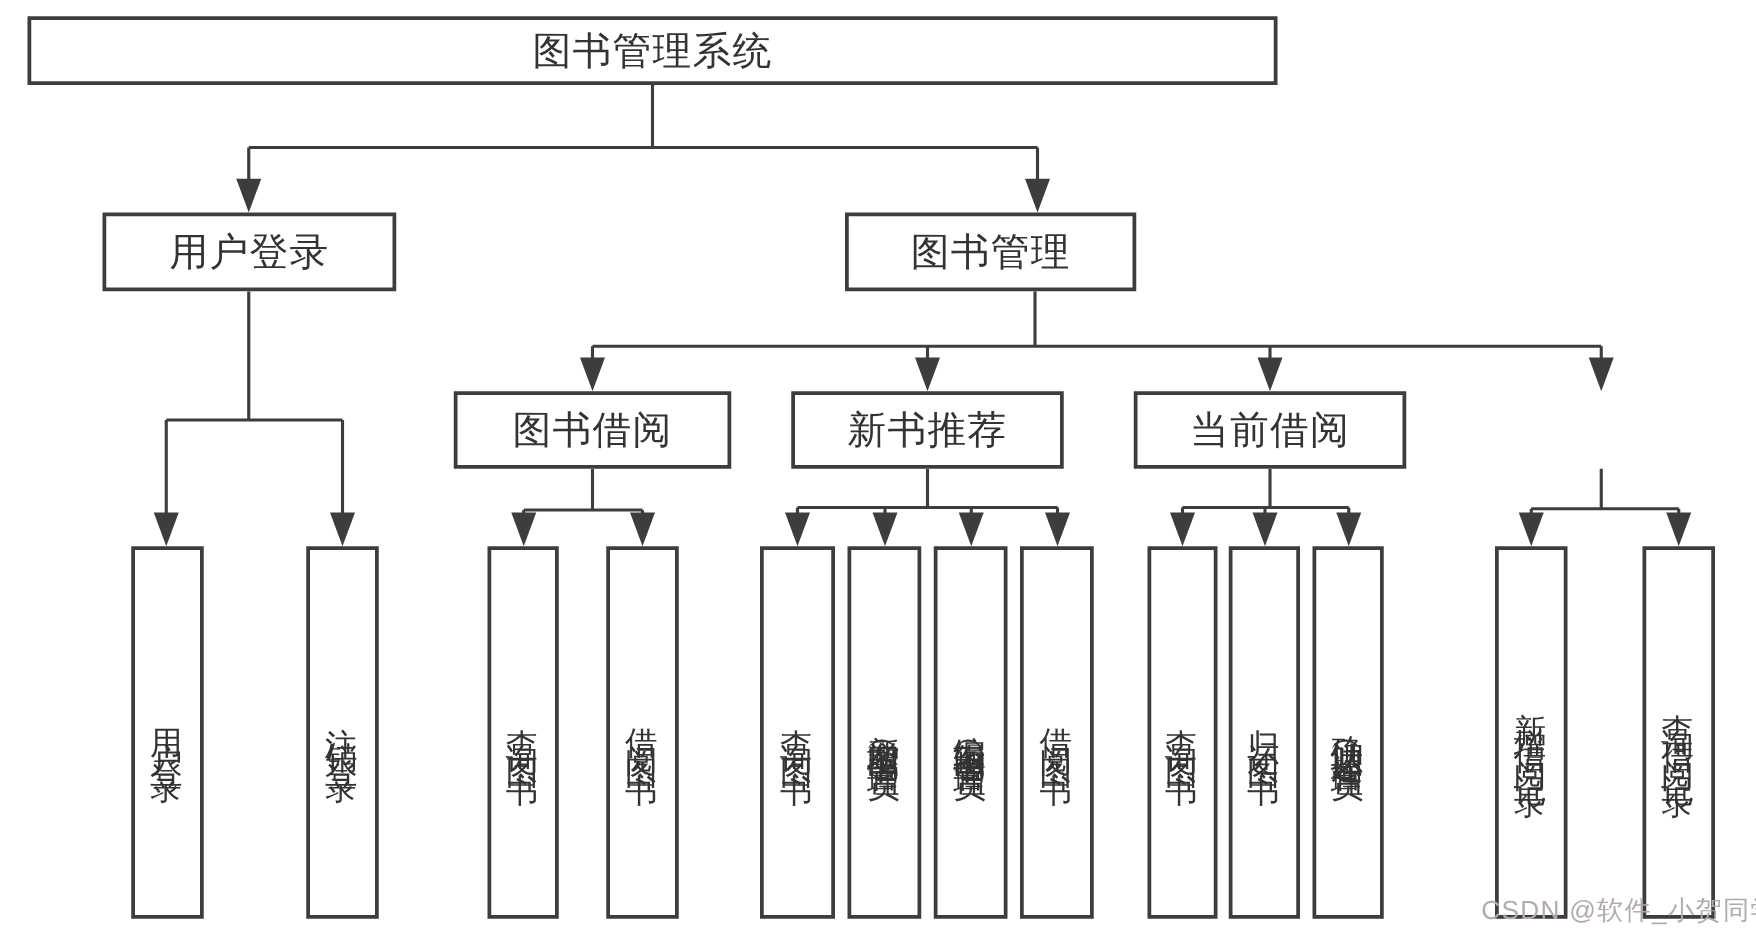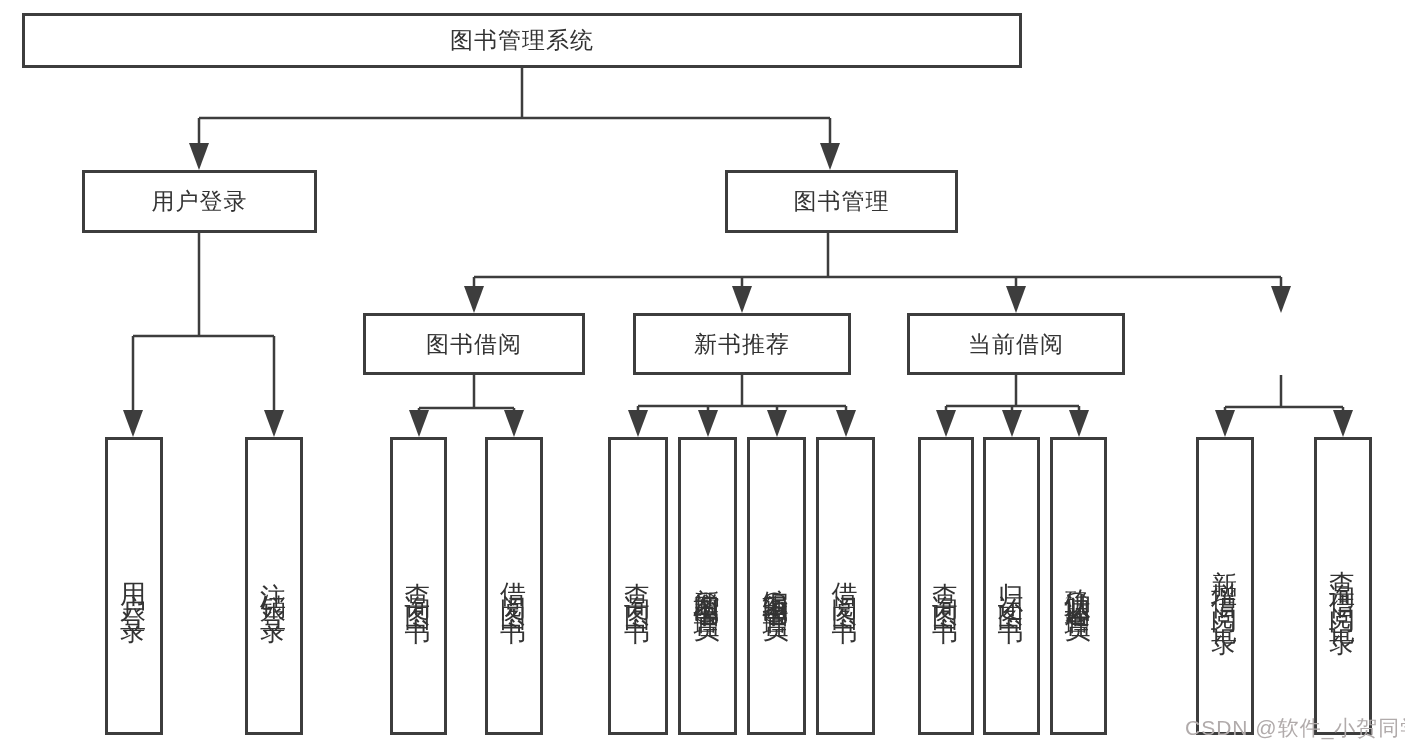--- a/index.html
+++ b/index.html
@@ -24,21 +24,21 @@
   .node {
     position: absolute;
     box-sizing: border-box;
     border: 3px solid #3d3d3d;
     background: #ffffff;
     display: flex;
     align-items: center;
     justify-content: center;
     color: #333333;
     z-index: 2;
-    font-size: 23px;
+    font-size: 31px;
     letter-spacing: 1px;
     white-space: nowrap;
   }
   .node.leaf {
     writing-mode: vertical-rl;
     font-size: 26px;
     letter-spacing: 12px;
     white-space: normal;
   }
   .node.leaf.long {
@@ -95,21 +95,21 @@
       <polygon points="1002,410 1022,410 1012,437"></polygon>
       <polygon points="1069,410 1089,410 1079,437"></polygon>
       <polygon points="1215,410 1235,410 1225,437"></polygon>
       <polygon points="1333,410 1353,410 1343,437"></polygon>
     </g>
   </svg>
 
   <div class="node" style="left:22px; top:13px; width:1000px; height:55px;">图书管理系统</div>
 
   <div class="node" style="left:82px; top:170px; width:235px; height:63px;">用户登录</div>
-  <div class="node" style="left:725px; top:170px; width:233px; height:63px;">图书管理</div>
+  <div class="node" style="left:676px; top:170px; width:233px; height:63px;">图书管理</div>
 
   <div class="node" style="left:363px; top:313px; width:222px; height:62px;">图书借阅</div>
   <div class="node" style="left:633px; top:313px; width:218px; height:62px;">新书推荐</div>
   <div class="node" style="left:907px; top:313px; width:218px; height:62px;">当前借阅</div>
 
   <div class="node leaf" style="left:105px; top:437px; width:58px; height:298px;">用户登录</div>
   <div class="node leaf" style="left:245px; top:437px; width:58px; height:298px;">注销登录</div>
 
   <div class="node leaf" style="left:390px; top:437px; width:57px; height:298px;">查询图书</div>
   <div class="node leaf" style="left:485px; top:437px; width:58px; height:298px;">借阅图书</div>

